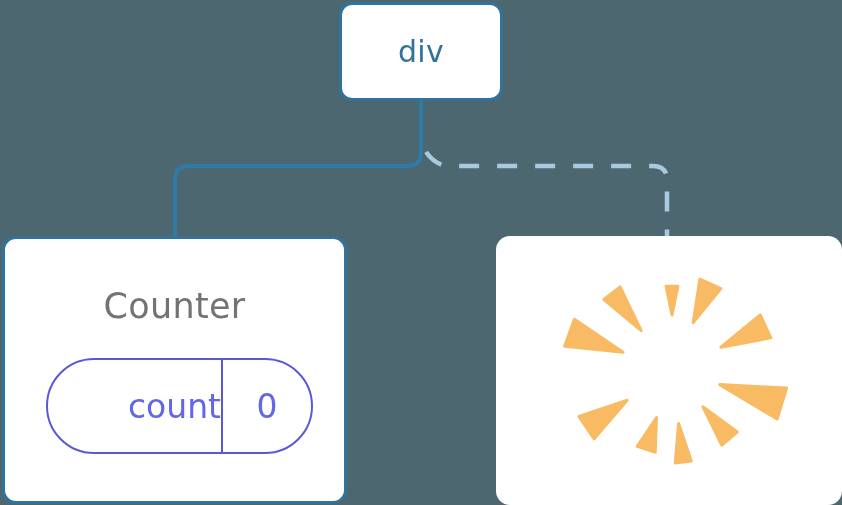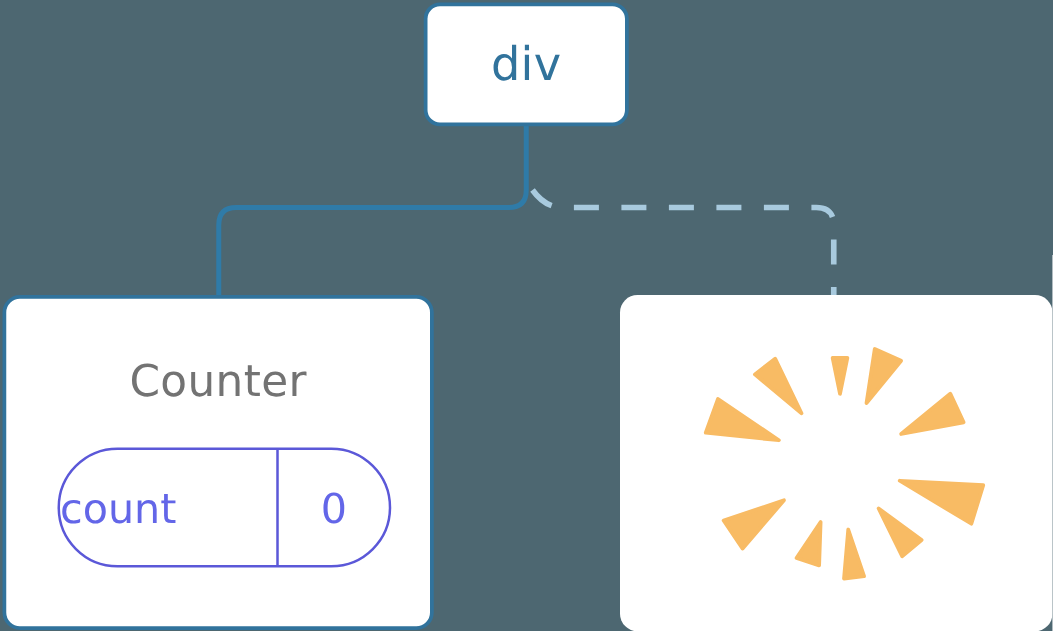--- a/index.html
+++ b/index.html
@@ -40,21 +40,21 @@
     width: 164px;
     height: 99px;
     border: 3px solid #31739c;
     border-radius: 13px;
     display: flex;
     align-items: center;
     justify-content: center;
   }
   .node-root .node-title {
     color: #31739c;
-    font-size: 37px;
+    font-size: 30px;
     line-height: 1;
     letter-spacing: 0.3px;
   }
 
   
   .node-counter {
     left: 2px;
     top: 236px;
     width: 345px;
     height: 268px;
@@ -84,21 +84,21 @@
     border: 2.5px solid #5b58d8;
     border-radius: 48px;
     box-sizing: border-box;
     display: flex;
     align-items: stretch;
   }
   .pill-key {
     width: 175px;
     display: flex;
     align-items: center;
-    justify-content: flex-start;
+    justify-content: flex-end;
     border-right: 2.5px solid #5b58d8;
     box-sizing: border-box;
   }
   .pill-val {
     flex: 1;
     display: flex;
     align-items: center;
     justify-content: center;
   }
   .pill-key span, .pill-val span {

